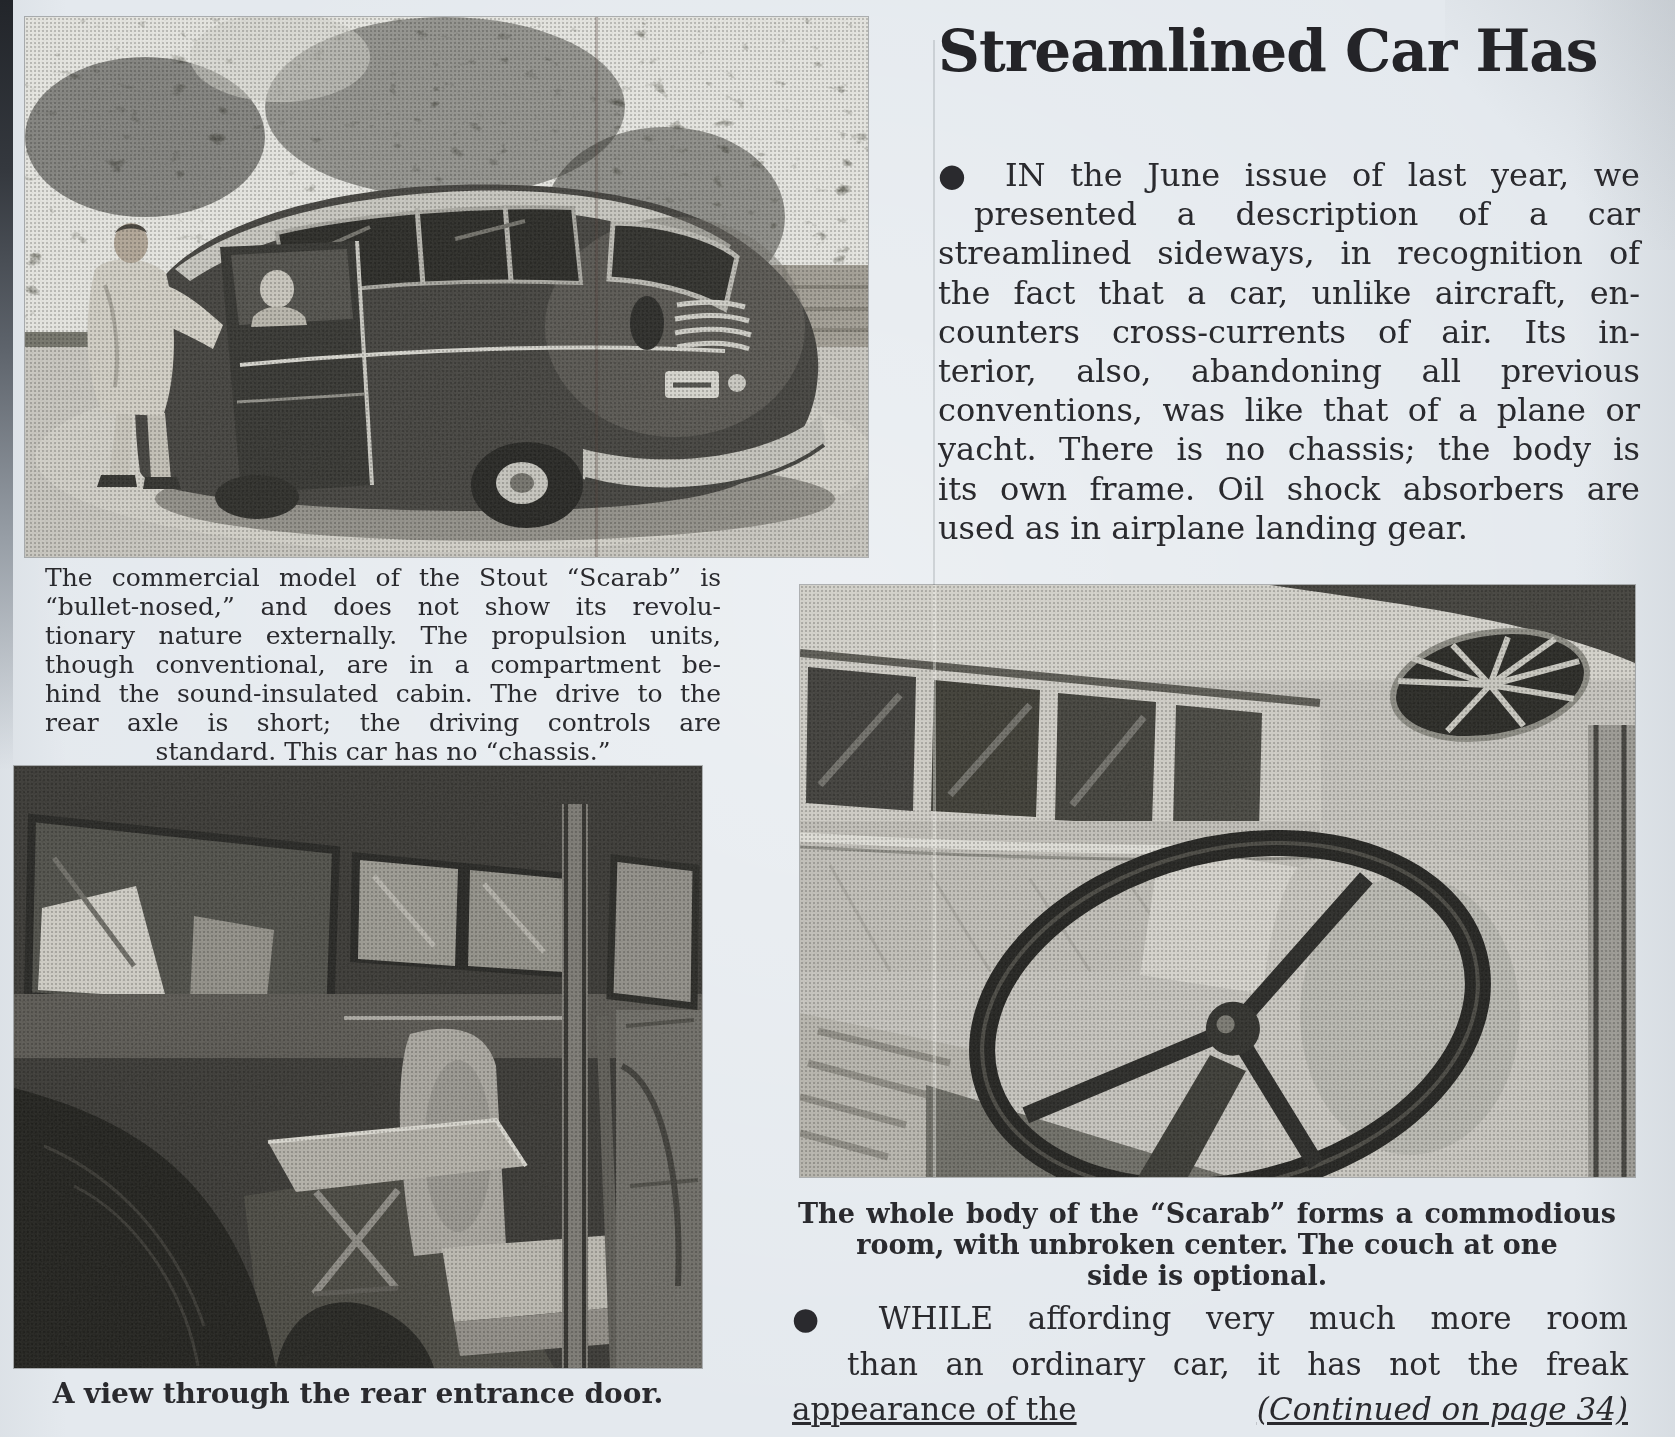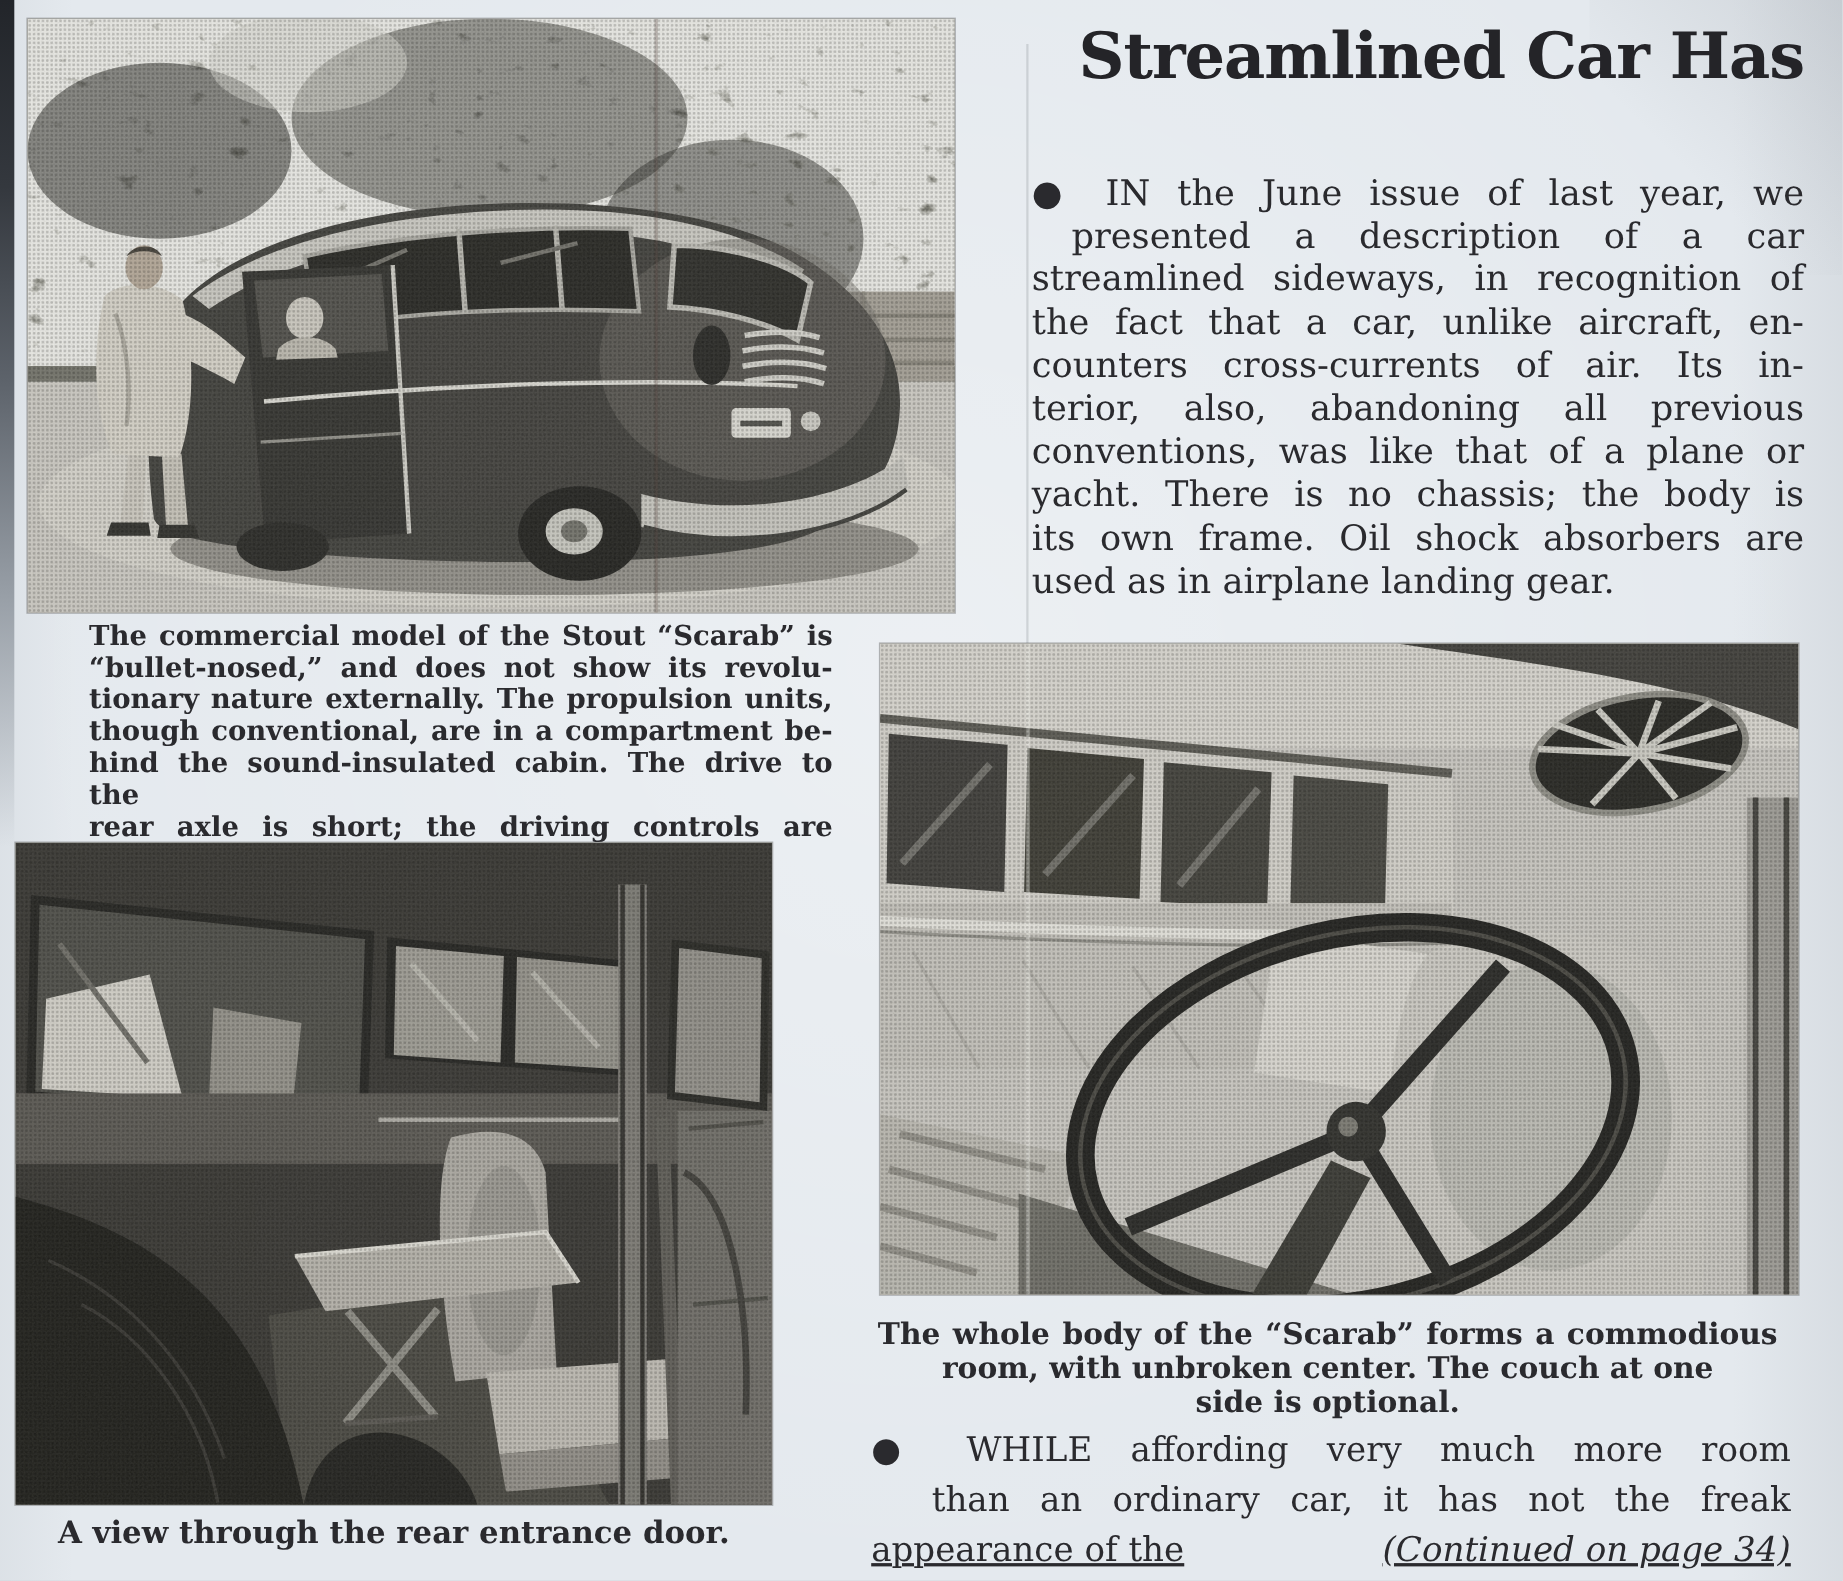--- a/index.html
+++ b/index.html
@@ -23,24 +23,24 @@
   .halftone{position:absolute;inset:0;pointer-events:none;
     background-image:radial-gradient(rgba(25,25,22,.20) 1px, rgba(0,0,0,0) 1.4px);
     background-size:4px 4px;mix-blend-mode:multiply;}
   #photo-exterior{left:25px;top:17px;width:843px;height:540px;}
   #photo-rear{left:14px;top:766px;width:688px;height:602px;}
   #photo-interior{left:800px;top:585px;width:835px;height:592px;}
   
   .just{text-align:justify;text-align-last:justify;}
   .cent{text-align-last:center;}
   .title{position:absolute;left:938px;top:16px;width:702px;
-    font-weight:bold;font-size:58px;line-height:71px;text-align:right;letter-spacing:-1px;color:#242428;}
+    font-weight:bold;font-size:58px;line-height:71px;text-align:left;letter-spacing:-1px;color:#242428;}
   .lead{position:absolute;left:938px;top:156px;width:702px;font-size:32px;line-height:39.2px;color:#2a2a2e;}
   .lead .ind{padding-left:36px;}
-  .cap1{position:absolute;left:45px;top:563px;width:676px;font-size:25px;line-height:29px;font-weight:bold;color:#2a2a2e;margin-left:36px;}
+  .cap1{position:absolute;left:45px;top:563px;width:676px;font-size:25px;line-height:29px;font-weight:normal;color:#2a2a2e;}
   .cap2{position:absolute;left:798px;top:1198px;width:818px;font-size:27px;line-height:31px;font-weight:bold;color:#2a2a2e;}
   .cap3{position:absolute;left:14px;top:1377px;width:688px;font-size:28px;font-weight:bold;text-align:center;color:#2a2a2e;}
   .closing{position:absolute;left:792px;top:1296px;width:836px;font-size:31px;line-height:45.5px;color:#2a2a2e;}
   .closing .ind{padding-left:55px;}
   .closing .split{display:flex;justify-content:space-between;text-align:left;text-align-last:left;text-decoration:underline;}
   .closing .cont{font-style:italic;}
 </style>
 </head>
 <body>
 

